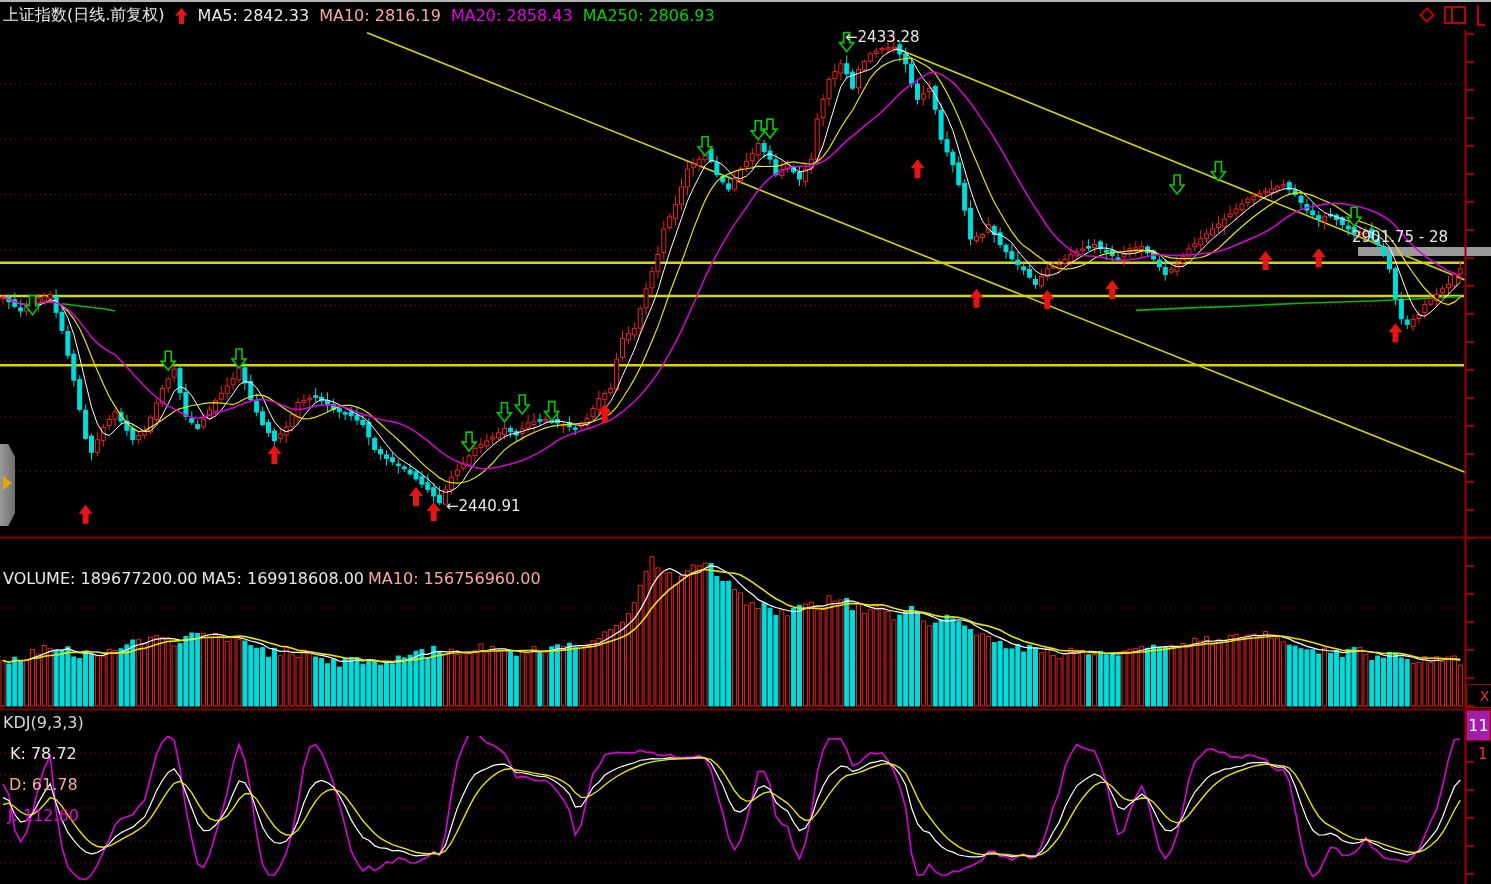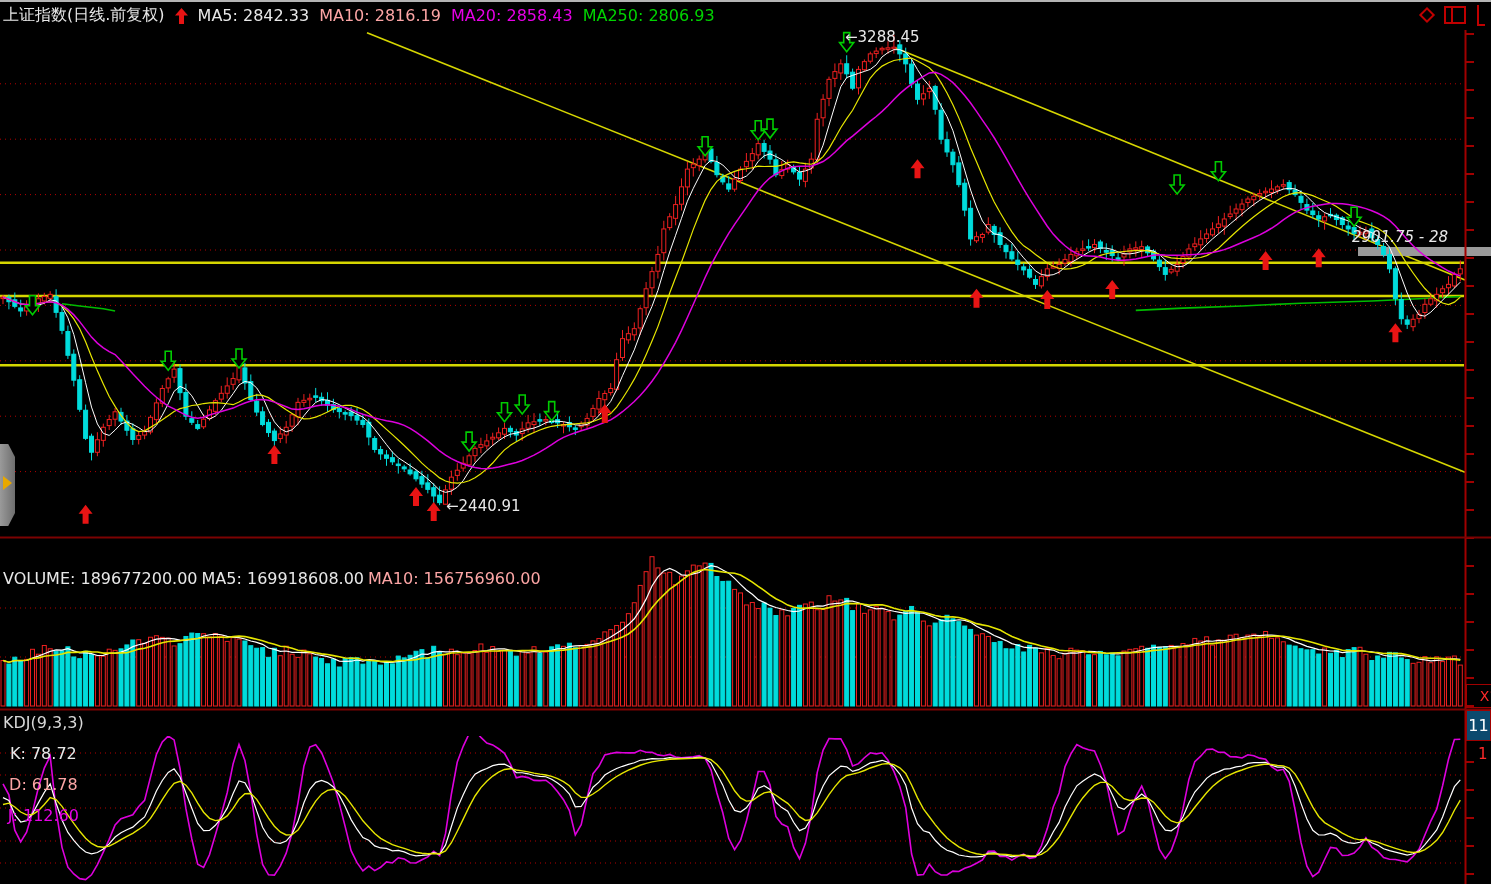--- a/index.html
+++ b/index.html
@@ -12,21 +12,21 @@
   #vol-hdr{left:3px;top:569px;gap:4px;}
   #kdj-hdr{left:3px;top:713px;gap:12px;flex-direction:column;}
   .annot{position:absolute;color:#e8e8e8;font-size:15px;z-index:6;white-space:nowrap;}
   #win-icons{position:absolute;right:6px;top:5px;display:flex;gap:7px;z-index:7;}
   #side-tab{position:absolute;left:0;top:444px;width:15px;height:82px;background:linear-gradient(90deg,#9a9a9a,#6e6e6e);
             clip-path:polygon(0 0,55% 0,100% 16%,100% 84%,55% 100%,0 100%);z-index:6;cursor:pointer;}
   #side-tab .tri{position:absolute;left:3px;top:32px;width:0;height:0;border-left:9px solid #e8a800;
                  border-top:7px solid transparent;border-bottom:7px solid transparent;}
   .axis-cell{position:absolute;left:1466px;box-sizing:border-box;z-index:6;text-align:center;}
   #x1-cell{top:684px;width:46px;height:24px;border:1px solid #a00000;color:#ff2a2a;font-size:14px;line-height:22px;}
-  #blue-cell{top:710px;width:25px;height:31px;border:1px solid #a00000;background:#0c4a6e;color:#ffffff;font-size:16px;line-height:29px;}
+  #blue-cell{top:710px;width:25px;height:31px;border:1px solid #a00000;background:#a21caf;color:#ffffff;font-size:16px;line-height:29px;}
   #red-val{position:absolute;left:1478px;top:745px;color:#ff2a2a;font-size:15px;z-index:6;}
   svg{display:block;}
 </style>
 </head>
 <body>
 
 <div id="screen">
   <div id="topline"></div>
 
   <svg id="chart-svg" width="1491" height="884" style="position:absolute;left:0;top:0;">
@@ -917,23 +917,23 @@
     <span class="t-yellow">MA10: 156756960.00</span>
   </div>
 
   <div id="kdj-hdr" class="hdr">
     <span class="t-gray">KDJ(9,3,3)</span>
     <span class="t-white">K: 78.72</span>
     <span class="t-yellow">D: 61.78</span>
     <span class="t-magenta">J: 112.60</span>
   </div>
 
-  <div class="annot" id="annot-high" style="left: 845px; top: 28px;">←3288.45</div>
+  <div class="annot" id="annot-high" style="left: 845px; top: 28px;">←2433.28</div>
   <div class="annot" id="annot-low" style="left: 446px; top: 497px;">←2440.91</div>
-  <div class="annot" id="annot-right" style="left: 1352px; top: 228px; font-style: italic;">2901.75 - 28</div>
+  <div class="annot" id="annot-right" style="left: 1352px; top: 228px;">2901.75 - 28</div>
 
   <div id="win-icons">
     <svg width="20" height="20" viewBox="0 0 20 20">
       <rect x="5.3" y="5.3" width="9.4" height="9.4" fill="none" stroke="#c00000" stroke-width="2" transform="rotate(45 10 10)"></rect>
     </svg>
     <svg width="24" height="20" viewBox="0 0 24 20">
       <rect x="1" y="2" width="20" height="16" fill="none" stroke="#c00000" stroke-width="2"></rect>
       <line x1="8" y1="2" x2="8" y2="18" stroke="#c00000" stroke-width="2"></line>
     </svg>
     <svg width="10" height="22" viewBox="0 0 10 22">

